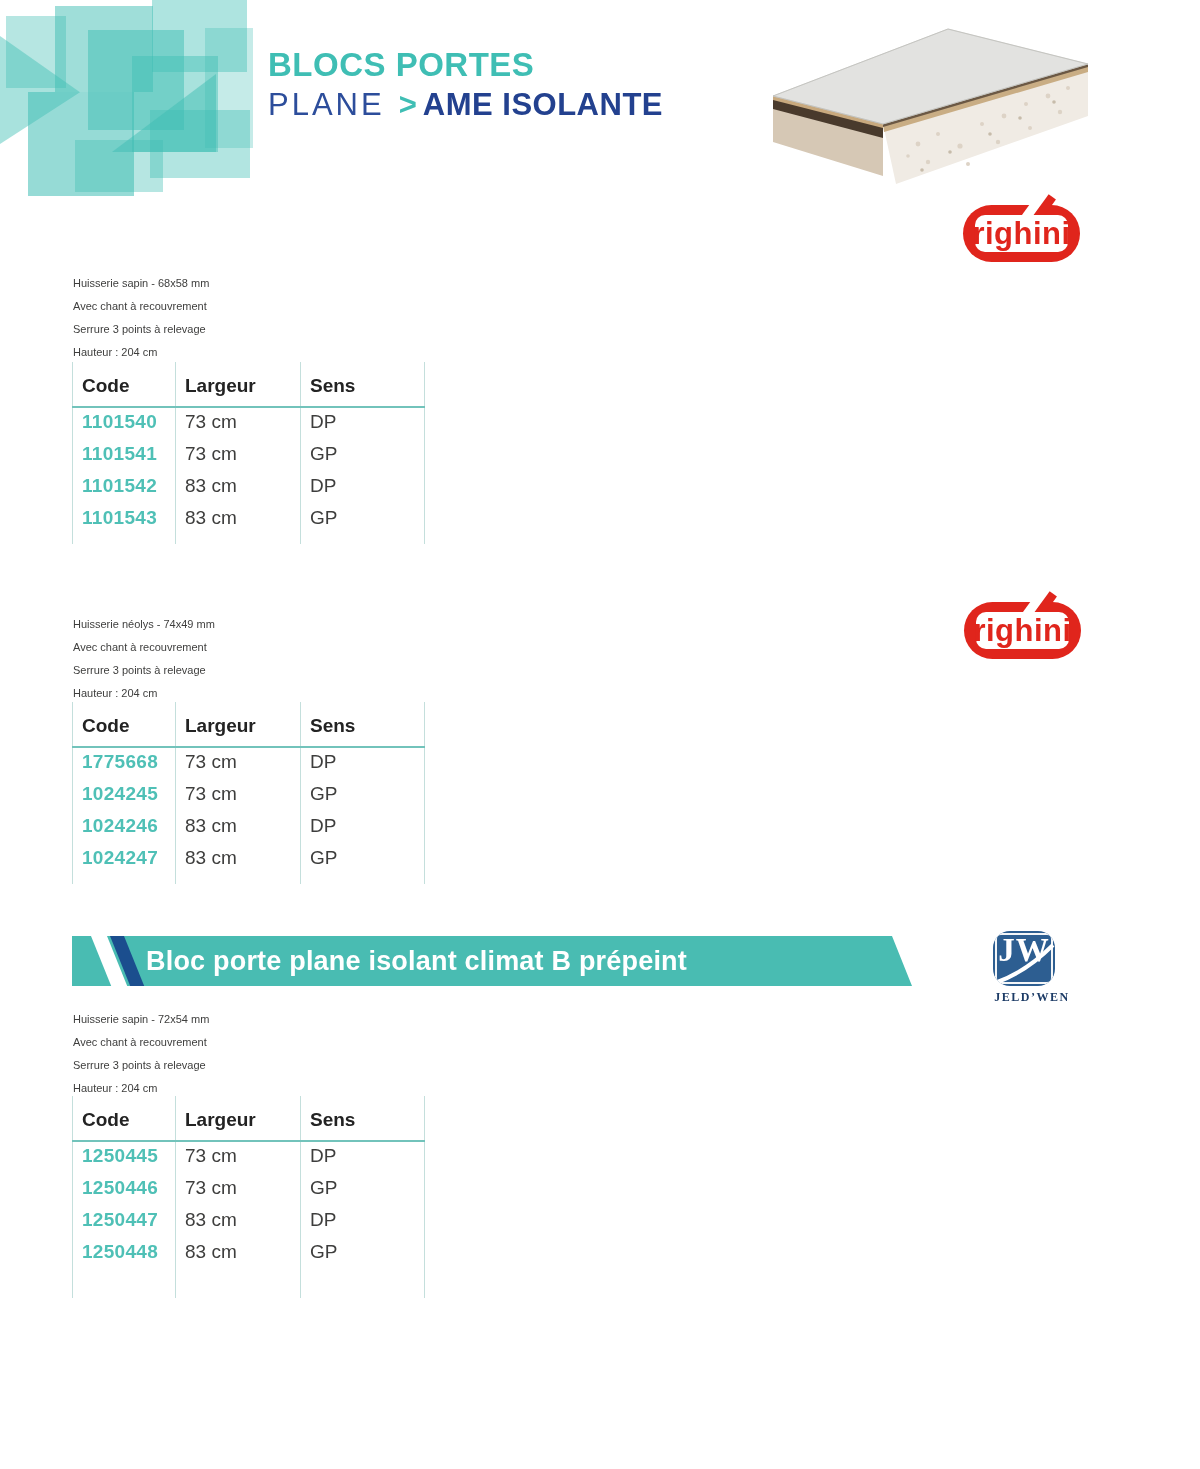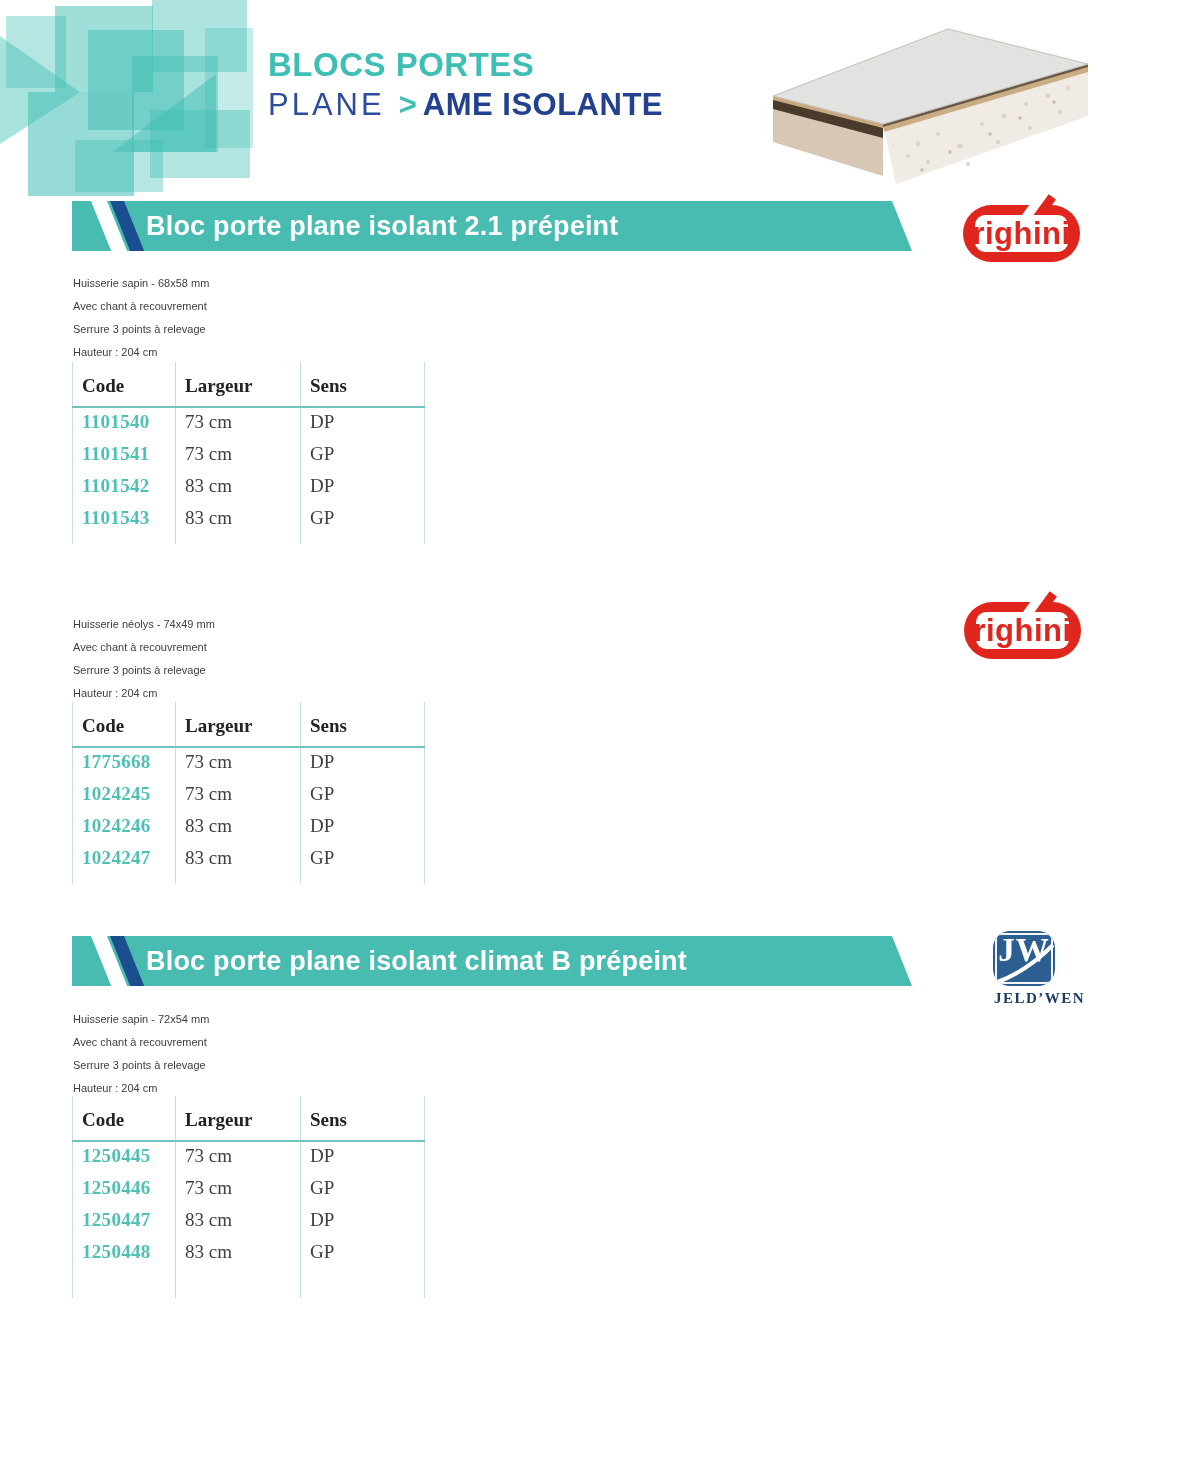--- a/index.html
+++ b/index.html
@@ -54,33 +54,33 @@
     background:#2d5e91; border-radius:17px; overflow:hidden;
   }
   .jw .square::after { content:""; position:absolute; inset:2px; border:2px solid #f4f6f8; border-radius:6px; }
   .jw .initials {
     position:absolute; top:1px; left:0; right:0; z-index:2;
     font-family:"Liberation Serif", serif; font-weight:700; font-size:33px; color:#ffffff; letter-spacing:1px;
   }
   .jw .swoosh { position:absolute; inset:0; z-index:1; }
   .jw .name {
     margin-top:4px; font-family:"Liberation Serif", serif; font-weight:700;
-    font-size:15px; color:#1c3b66; letter-spacing:1.5px; white-space:nowrap;margin-left:16px;
+    font-size:12px; color:#1c3b66; letter-spacing:1.5px; white-space:nowrap;margin-left:16px;
   }
 
   
   .specs { position:absolute; left:73px; }
   .specs .line { font-size:11px; line-height:23px; color:#3e3e3d; }
 
   
   .ptable { position:absolute; left:72px; width:353px; }
   .ptable .vline { position:absolute; top:-4px; bottom:-10px; width:1px; background:#c4dfdc; }
   .ptable.ext .vline { bottom:-30px; }
   .ptable .hline { position:absolute; left:0; right:0; top:40px; height:2px; background:#72c3bb; }
-  .trow { display:grid; grid-template-columns:103px 125px 125px; height:32px;font-family:Liberation Serif, serif; }
+  .trow { display:grid; grid-template-columns:103px 125px 125px; height:32px; }
   .trow.thead { height:40px; }
   .tcell { display:flex; align-items:center; padding-left:10px; font-size:19px; color:#3e3e3d; }
   .tcell.th { font-weight:700; color:#232323; }
   .tcell.code { font-weight:700; color:#4fc0b6; letter-spacing:.3px; }
 </style>
 </head>
 <body>
 
 <div class="page">
 
@@ -139,25 +139,20 @@
     </g>
     <g fill="#c7bcab">
       <circle cx="182" cy="128" r="1.8"></circle>
         <circle cx="222" cy="110" r="1.8"></circle>
         <circle cx="252" cy="94" r="1.8"></circle>
       <circle cx="286" cy="78" r="1.8"></circle>
         <circle cx="154" cy="146" r="1.8"></circle>
     </g>
   </svg>
 
-  <div class="sec-banner" style="top:201px">
-    <div class="stripe white"></div>
-    <div class="stripe navy"></div>
-    <div class="label">Bloc porte plane isolant 2.1 prépeint</div>
-  </div>
 
   <div class="righini" style="left:963px;top:205px">
     <div class="oval"></div>
     <div class="notch"></div>
     <div class="accent"></div>
     <div class="inner">
       <span class="word">righini</span>
     </div>
   </div>
 

